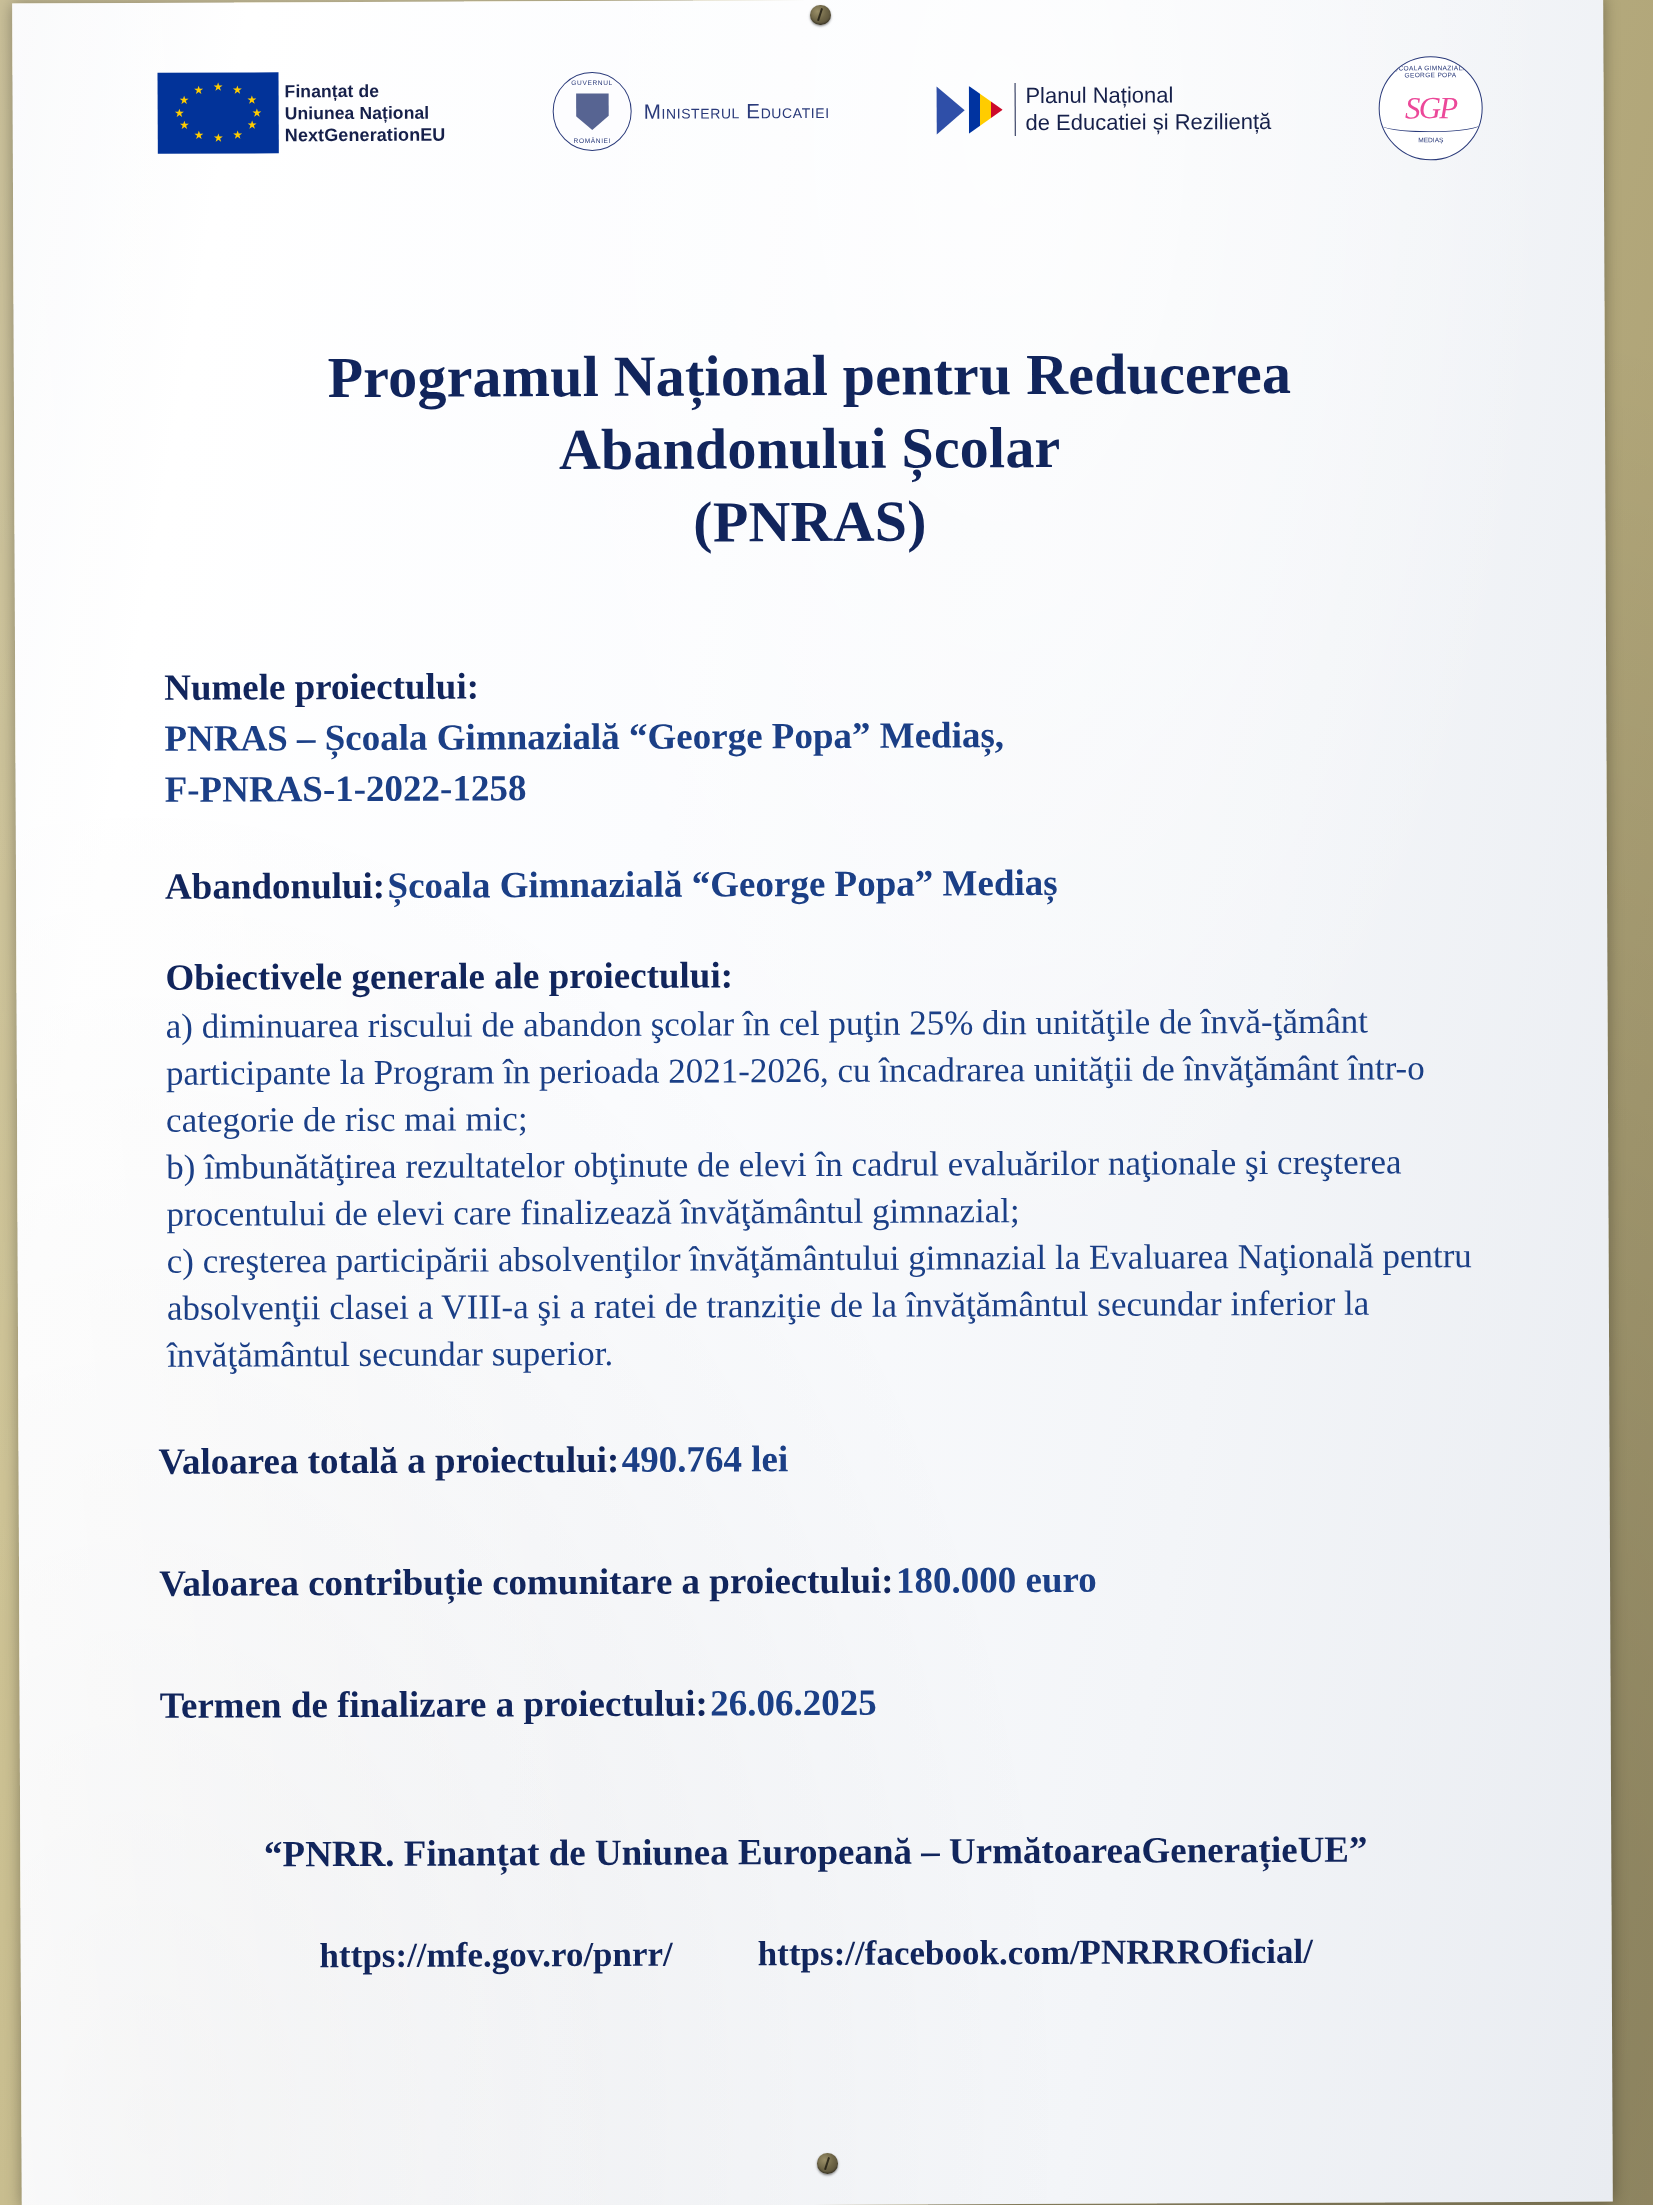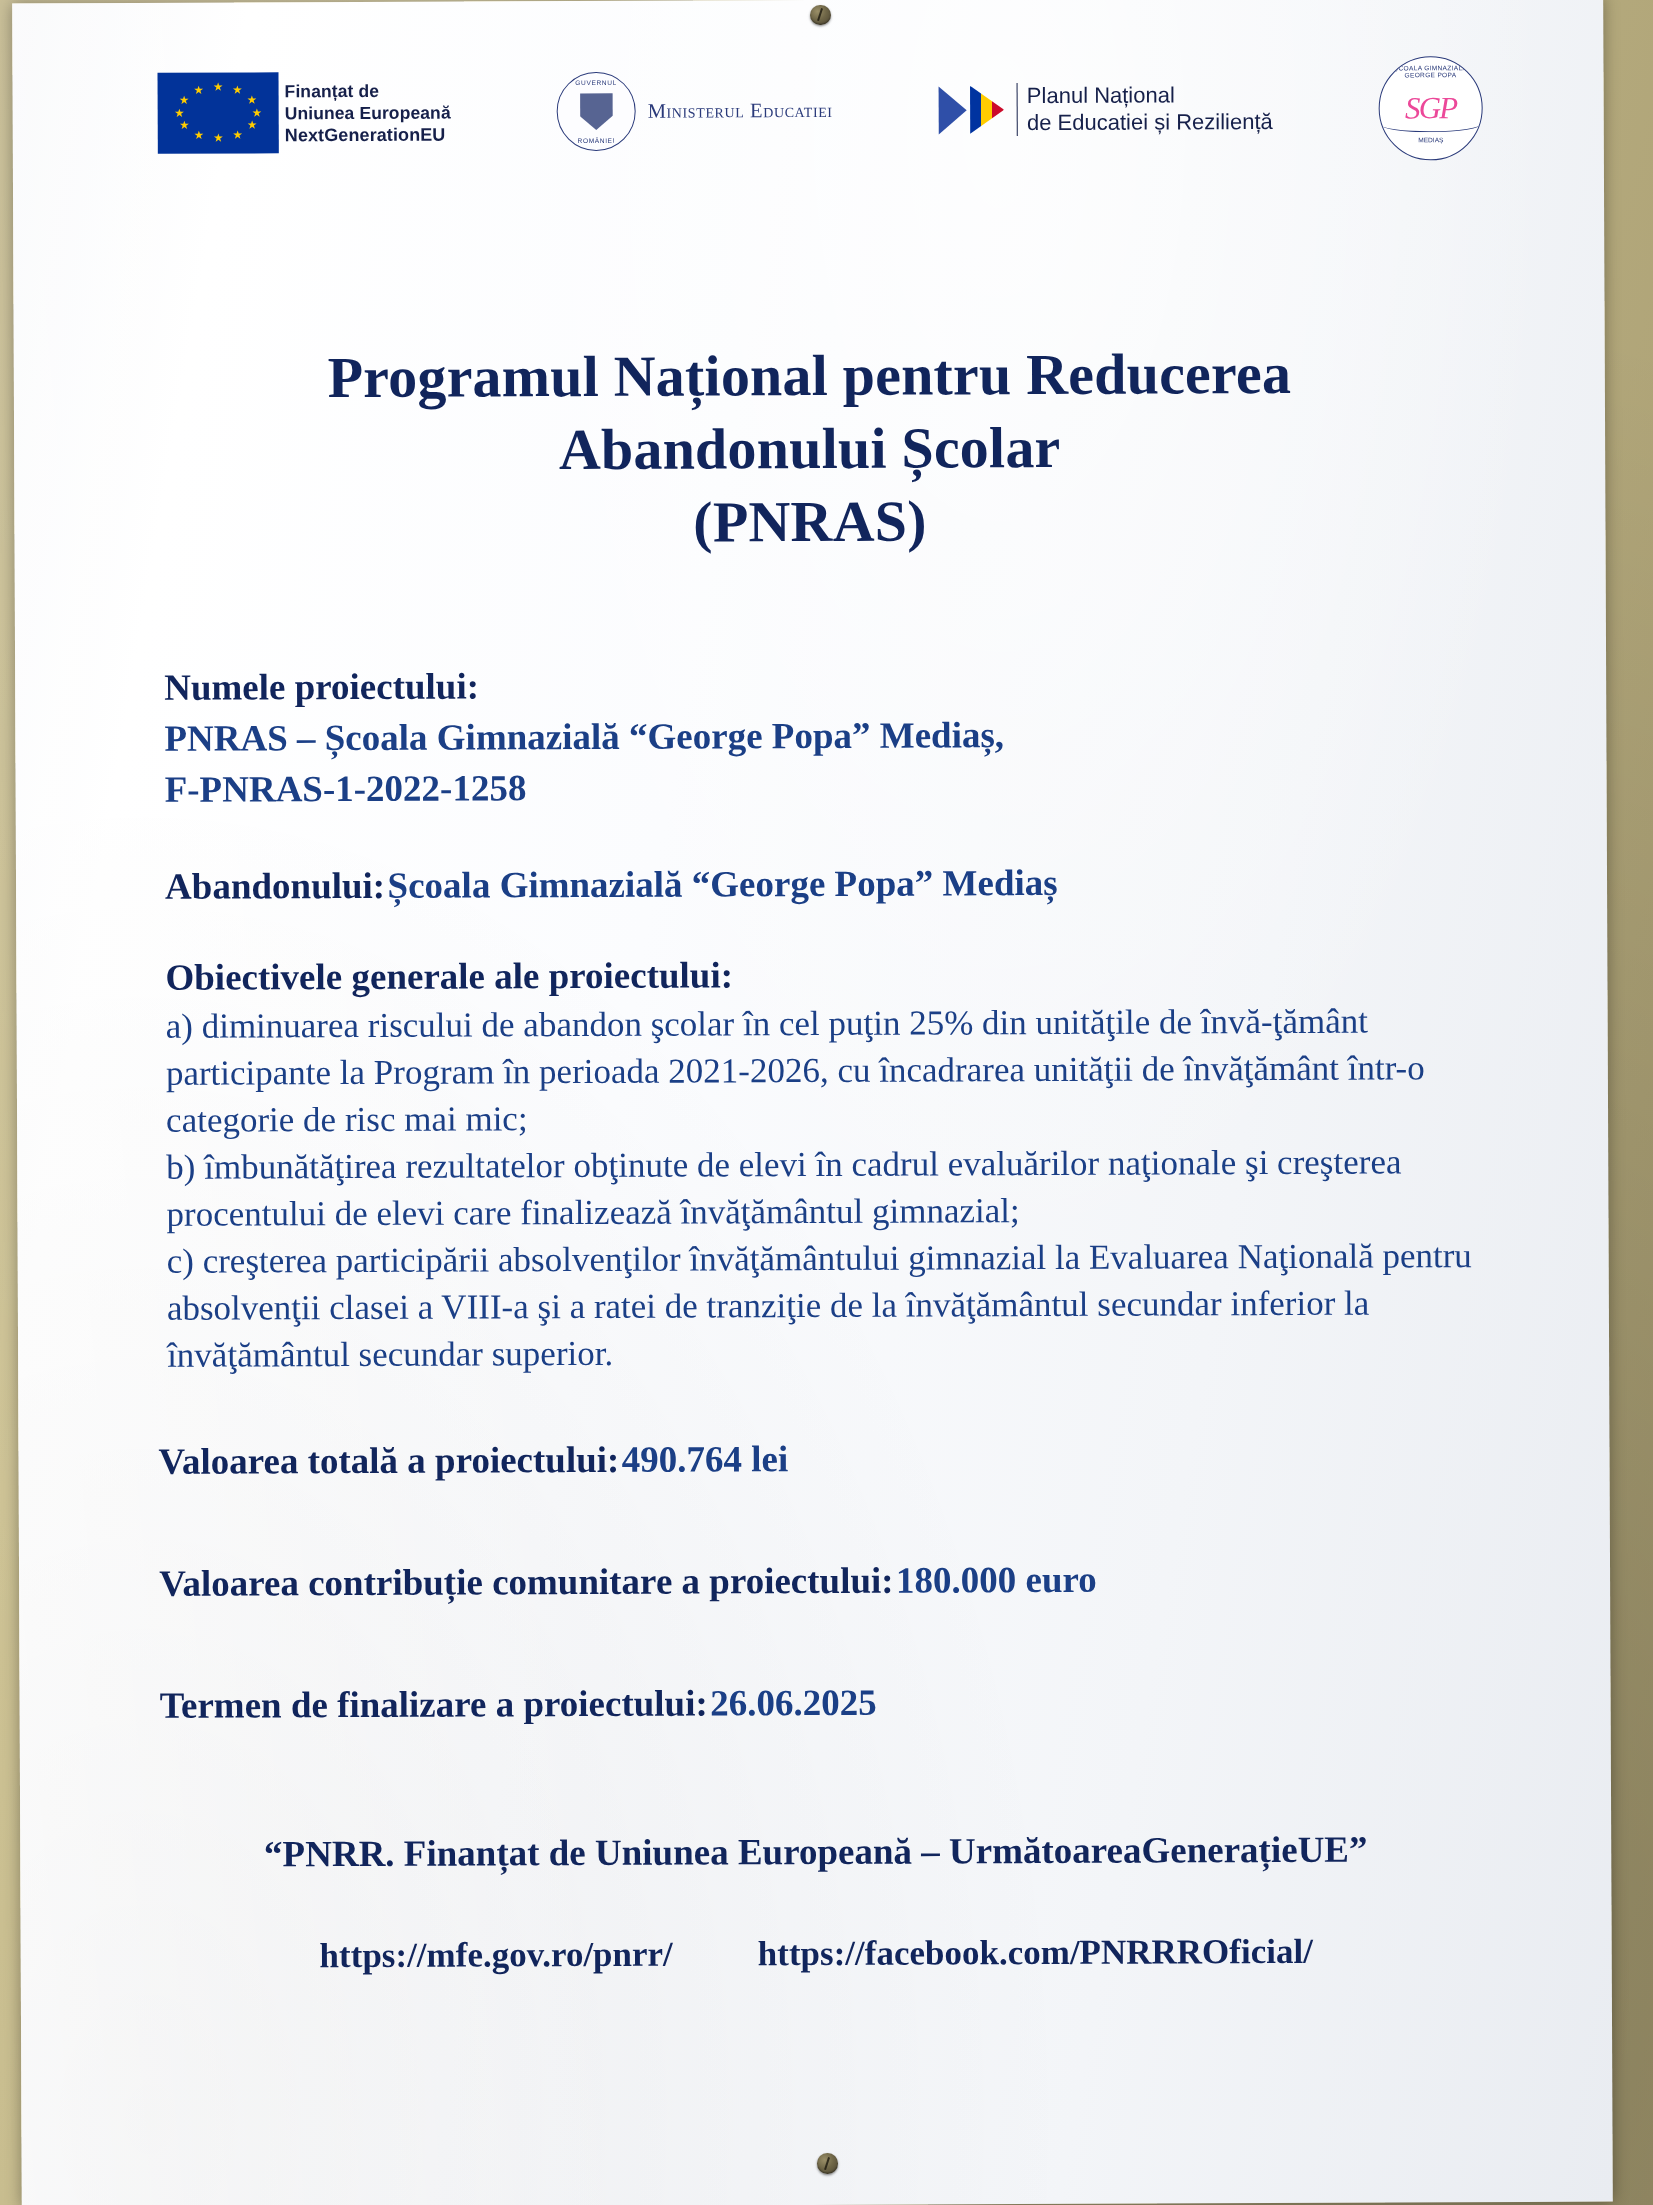--- a/index.html
+++ b/index.html
@@ -153,21 +153,21 @@
     transform: translate(-50%, -50%);
     width: 33px;
     height: 37px;
     background: #39497f;
     clip-path: polygon(50% 0, 100% 0, 100% 62%, 50% 100%, 0 62%, 0 0);
     opacity: 0.85;
   }
   .ministry-text {
     margin-left: 12px;
     color: #2a3a7a;
-    font-family: Liberation Serif, serif;
+    font-family: Liberation Sans, sans-serif;
     font-variant: small-caps;
     font-size: 20.6px;
     letter-spacing: 0.6px;
     white-space: nowrap;
   }
 
   
   .pnrr-arrows {
     display: flex;
     align-items: center;
@@ -332,21 +332,21 @@
         <span class="eu-star" style="left:66%;top:78%">★</span>
         <span class="eu-star" style="left:50%;top:82%">★</span>
         <span class="eu-star" style="left:34%;top:78%">★</span>
         <span class="eu-star" style="left:22%;top:66%">★</span>
         <span class="eu-star" style="left:18%;top:50%">★</span>
         <span class="eu-star" style="left:22%;top:34%">★</span>
         <span class="eu-star" style="left:34%;top:22%">★</span>
       </div>
       <div class="eu-text">
         <div>Finanțat de</div>
-        <div>Uniunea Europeană</div>
+        <div>Uniunea Național</div>
         <div class="small">NextGenerationEU</div>
       </div>
     </div>
 
     <div class="logo-block">
       <div class="gov-emblem">
         <div class="ring-text">
           <span class="rt-top">GUVERNUL</span>
           <span class="rt-bot">ROMÂNIEI</span>
         </div>

